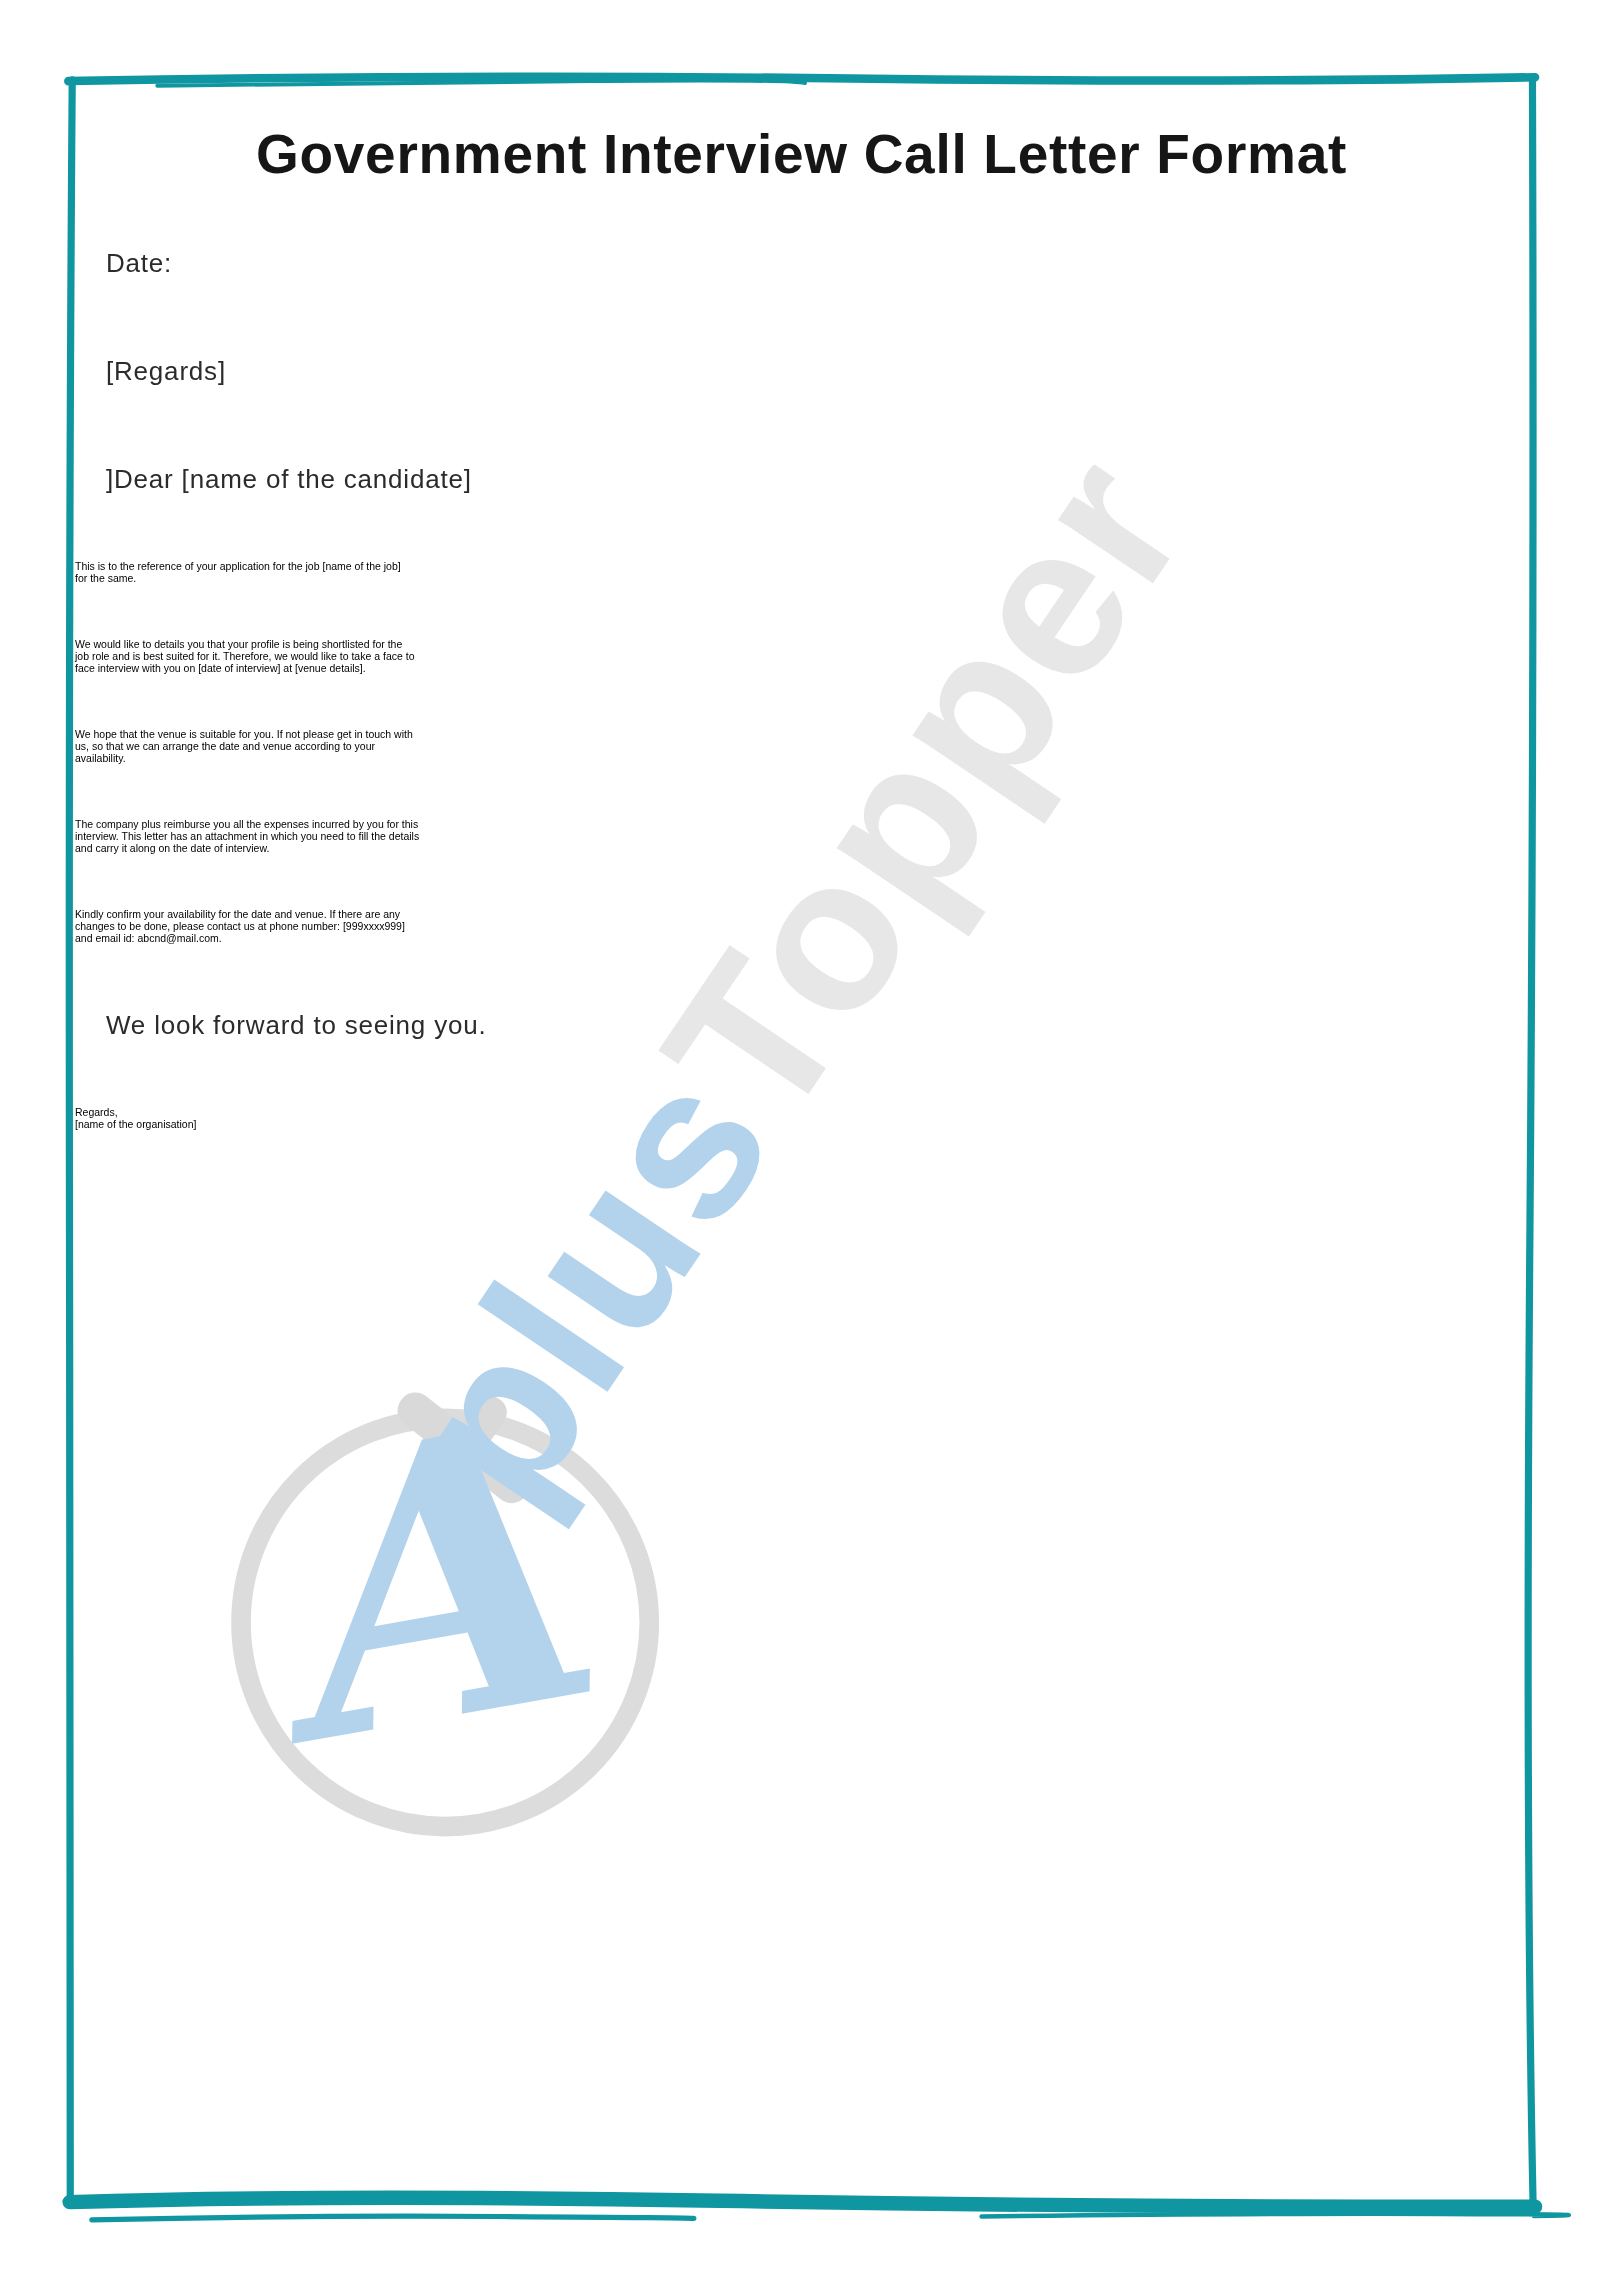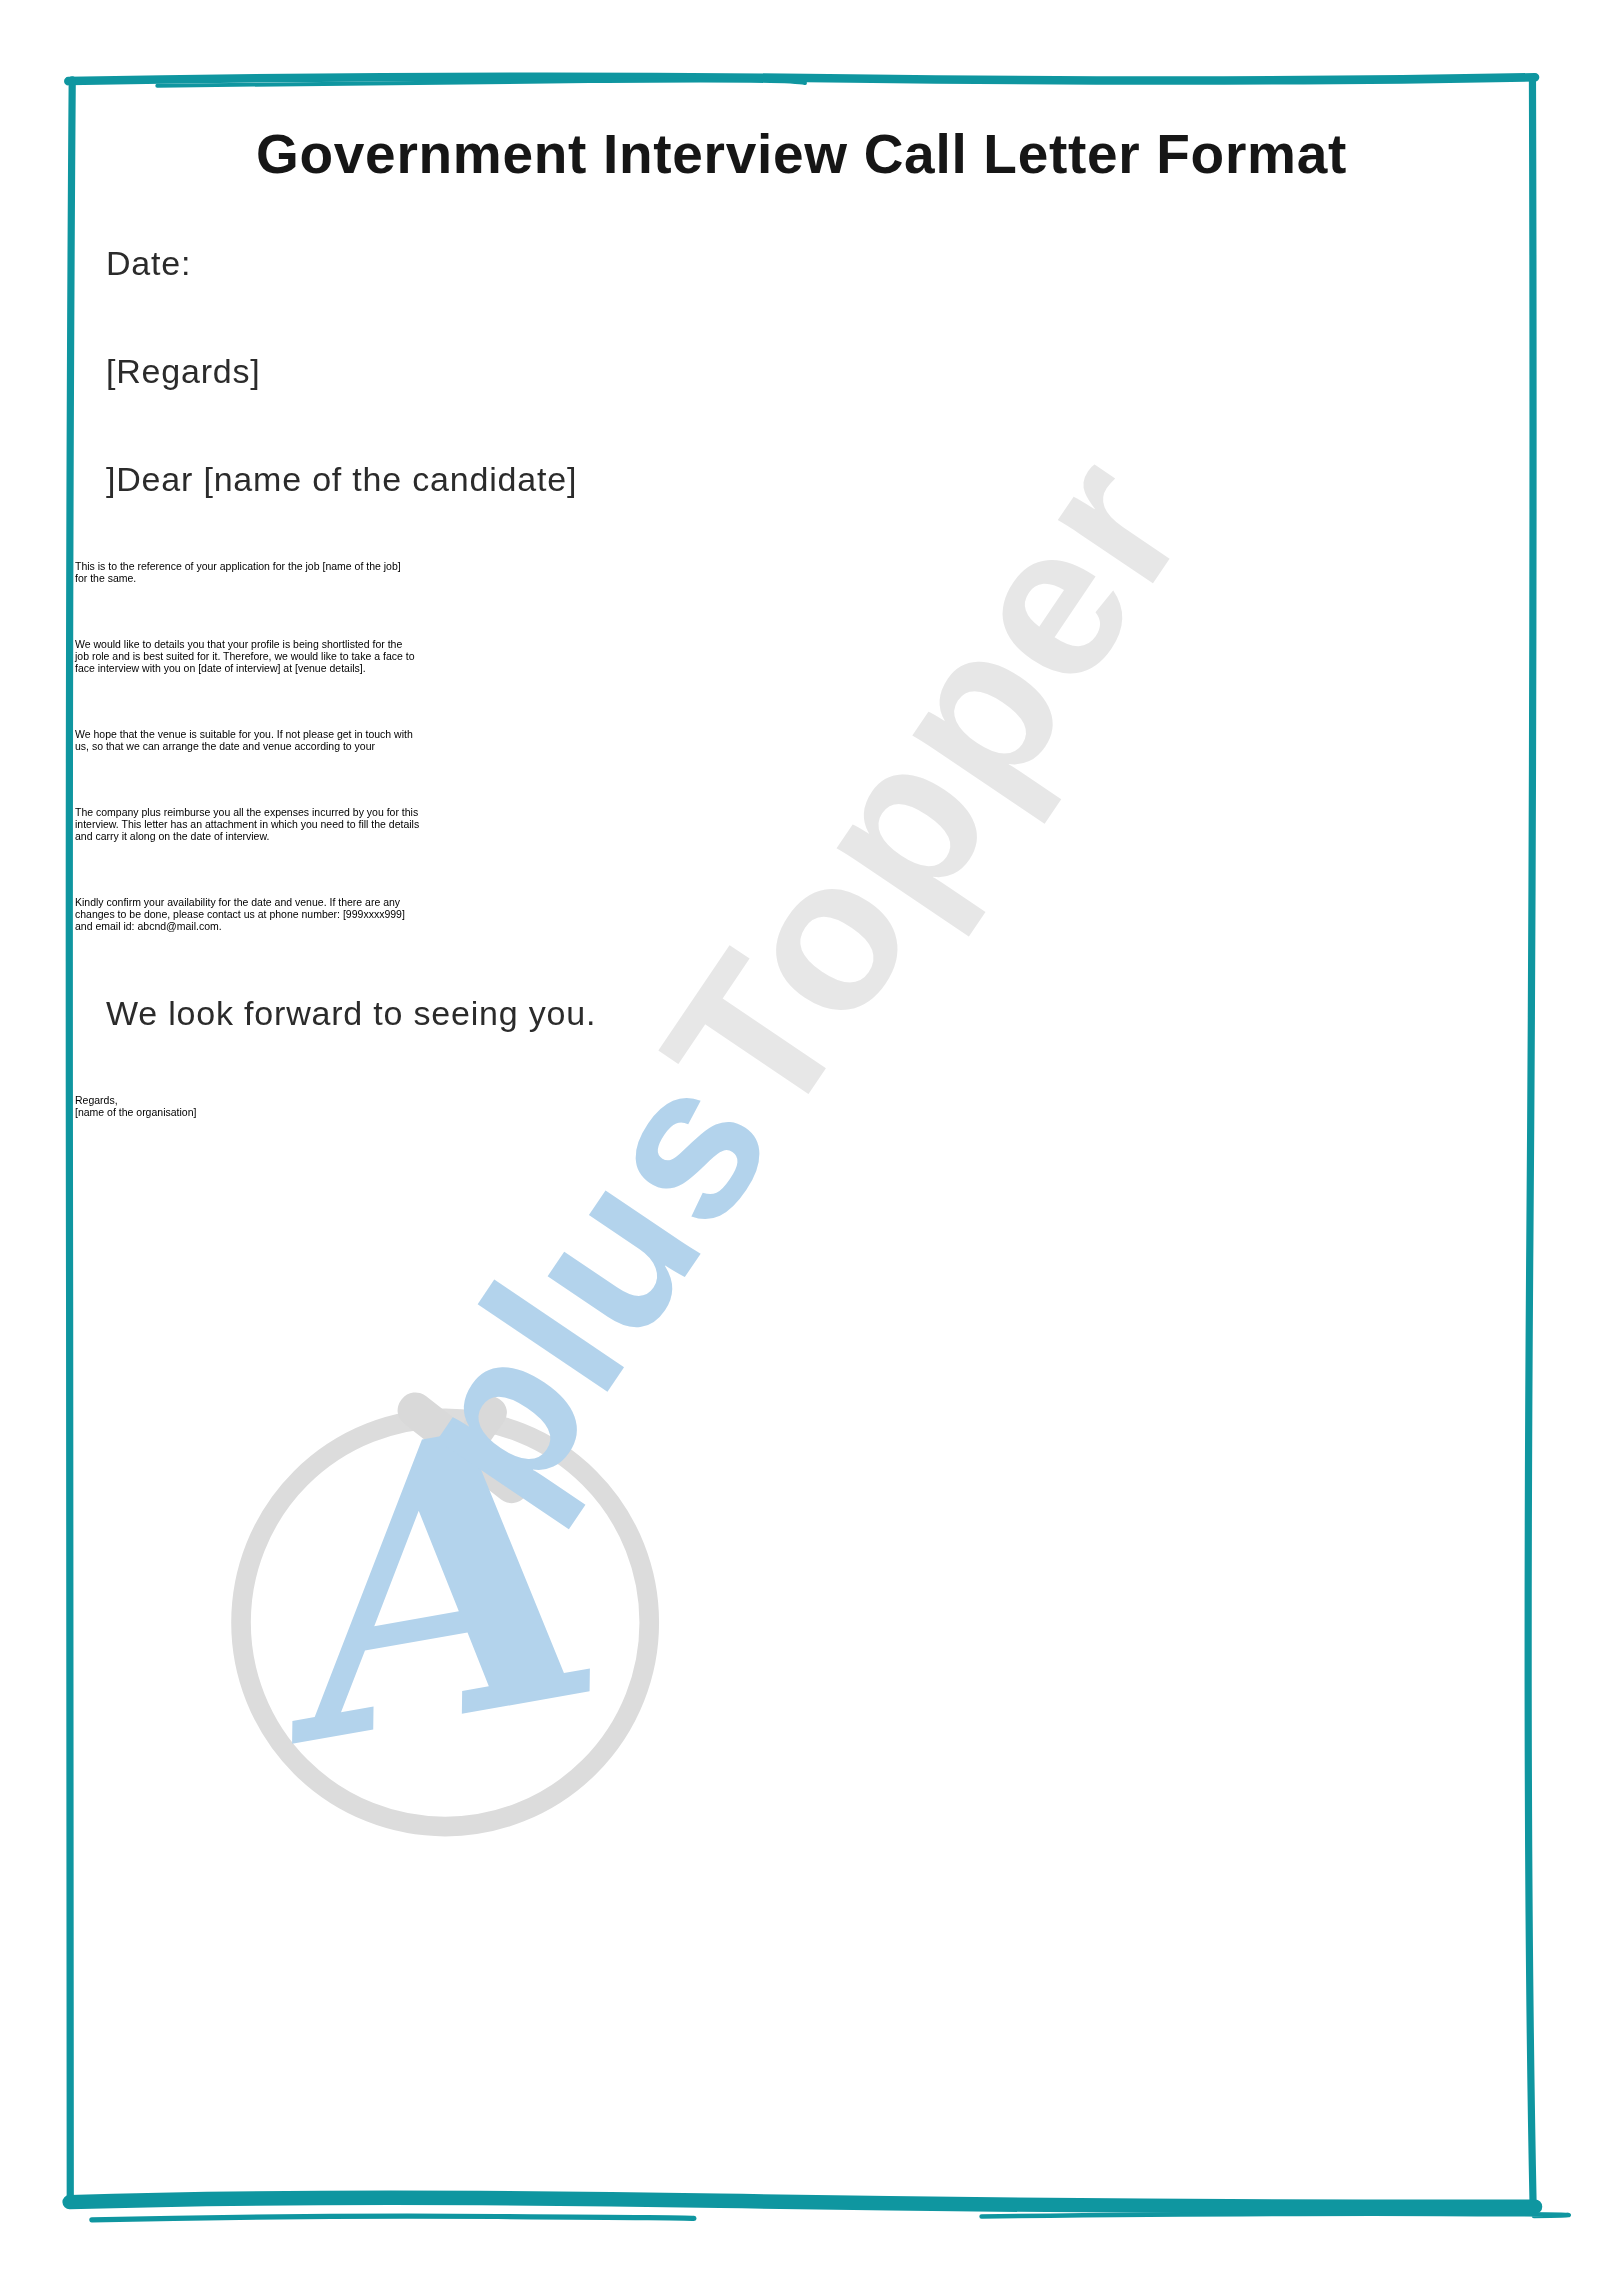--- a/index.html
+++ b/index.html
@@ -65,21 +65,21 @@
     text-align: center;
     font-size: 55px;
     line-height: 51px;
     font-weight: bold;
     letter-spacing: 0.7px;
     color: #161616;
   }
   .letter-body p {
     margin: 0 0 54px 31px;
     padding: 0;
-    font-size: 34px;
+    font-size: 26px;
     line-height: 54px;
     letter-spacing: 0.8px;
     color: #2b2b2b;
   }
   .letter-body .line { white-space: pre; }
 </style>
 </head>
 <body>
 
 <div class="page">
@@ -137,20 +137,21 @@
         </p>
         <div class="line">We would like to details you that your profile is being shortlisted for the</div>
         <div class="line">job role and is best suited for it. Therefore, we would like to take a face to</div>
         <div class="line">face interview with you on [date of interview] at [venue details].</div>
       <p></p>
 
       <p>
         </p>
         <div class="line">We hope that the venue is suitable for you. If not please get in touch with</div>
         <div class="line">us, so that we can arrange the date and venue according to your</div>
+        <div class="line">availability.</div>
       <p></p>
 
       <p>
         </p>
         <div class="line">The company plus reimburse you all the expenses incurred by you for this</div>
         <div class="line">interview. This letter has an attachment in which you need to fill the details</div>
         <div class="line">and carry it along on the date of interview.</div>
       <p></p>
 
       <p>

